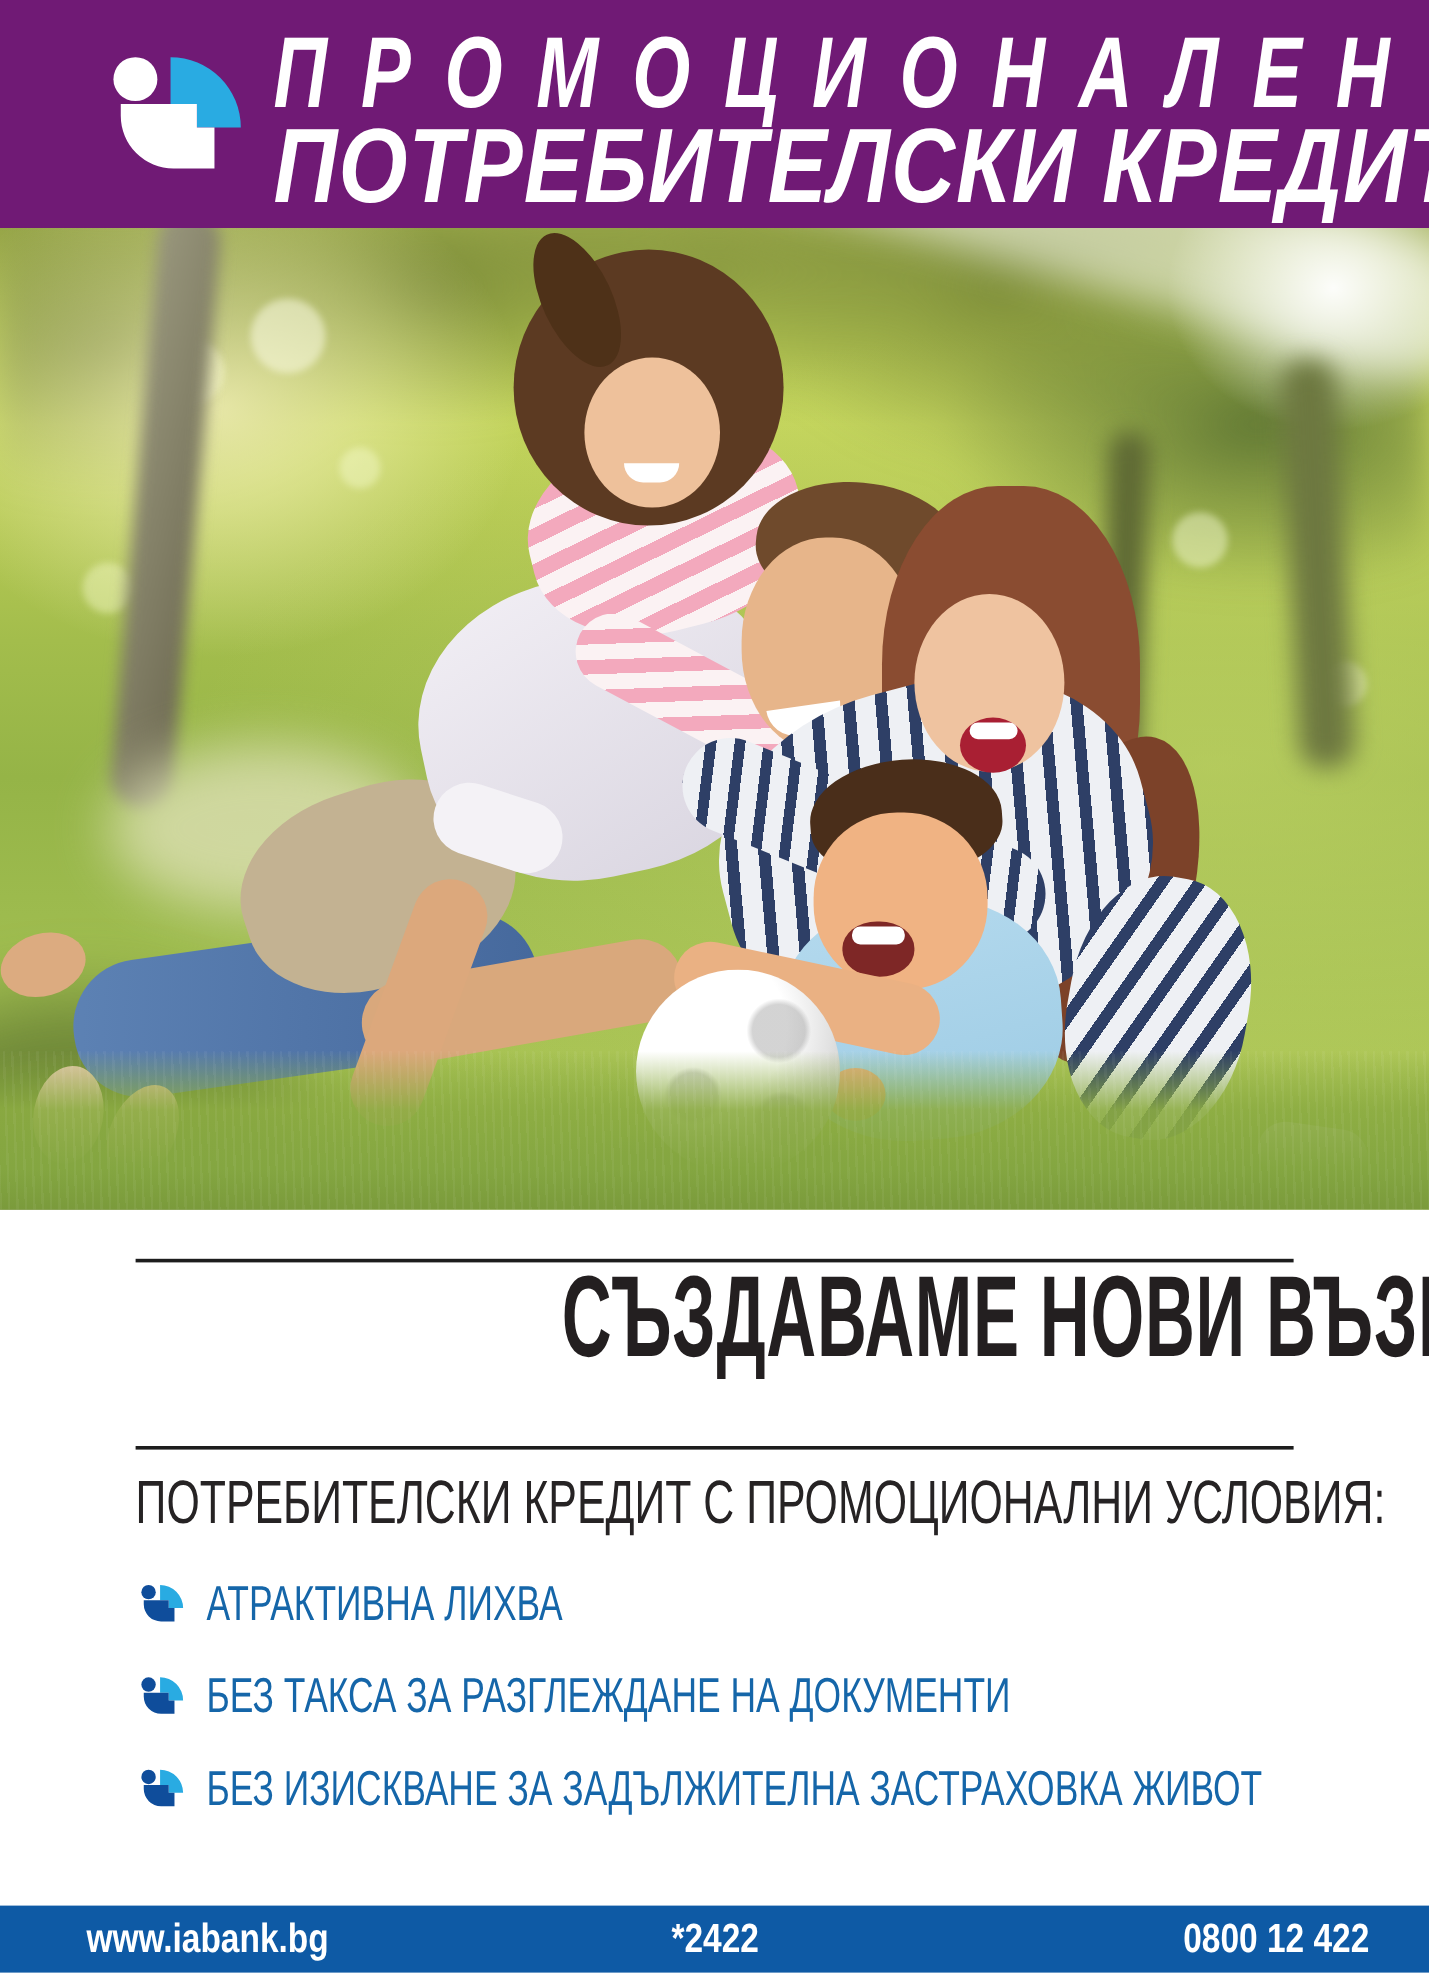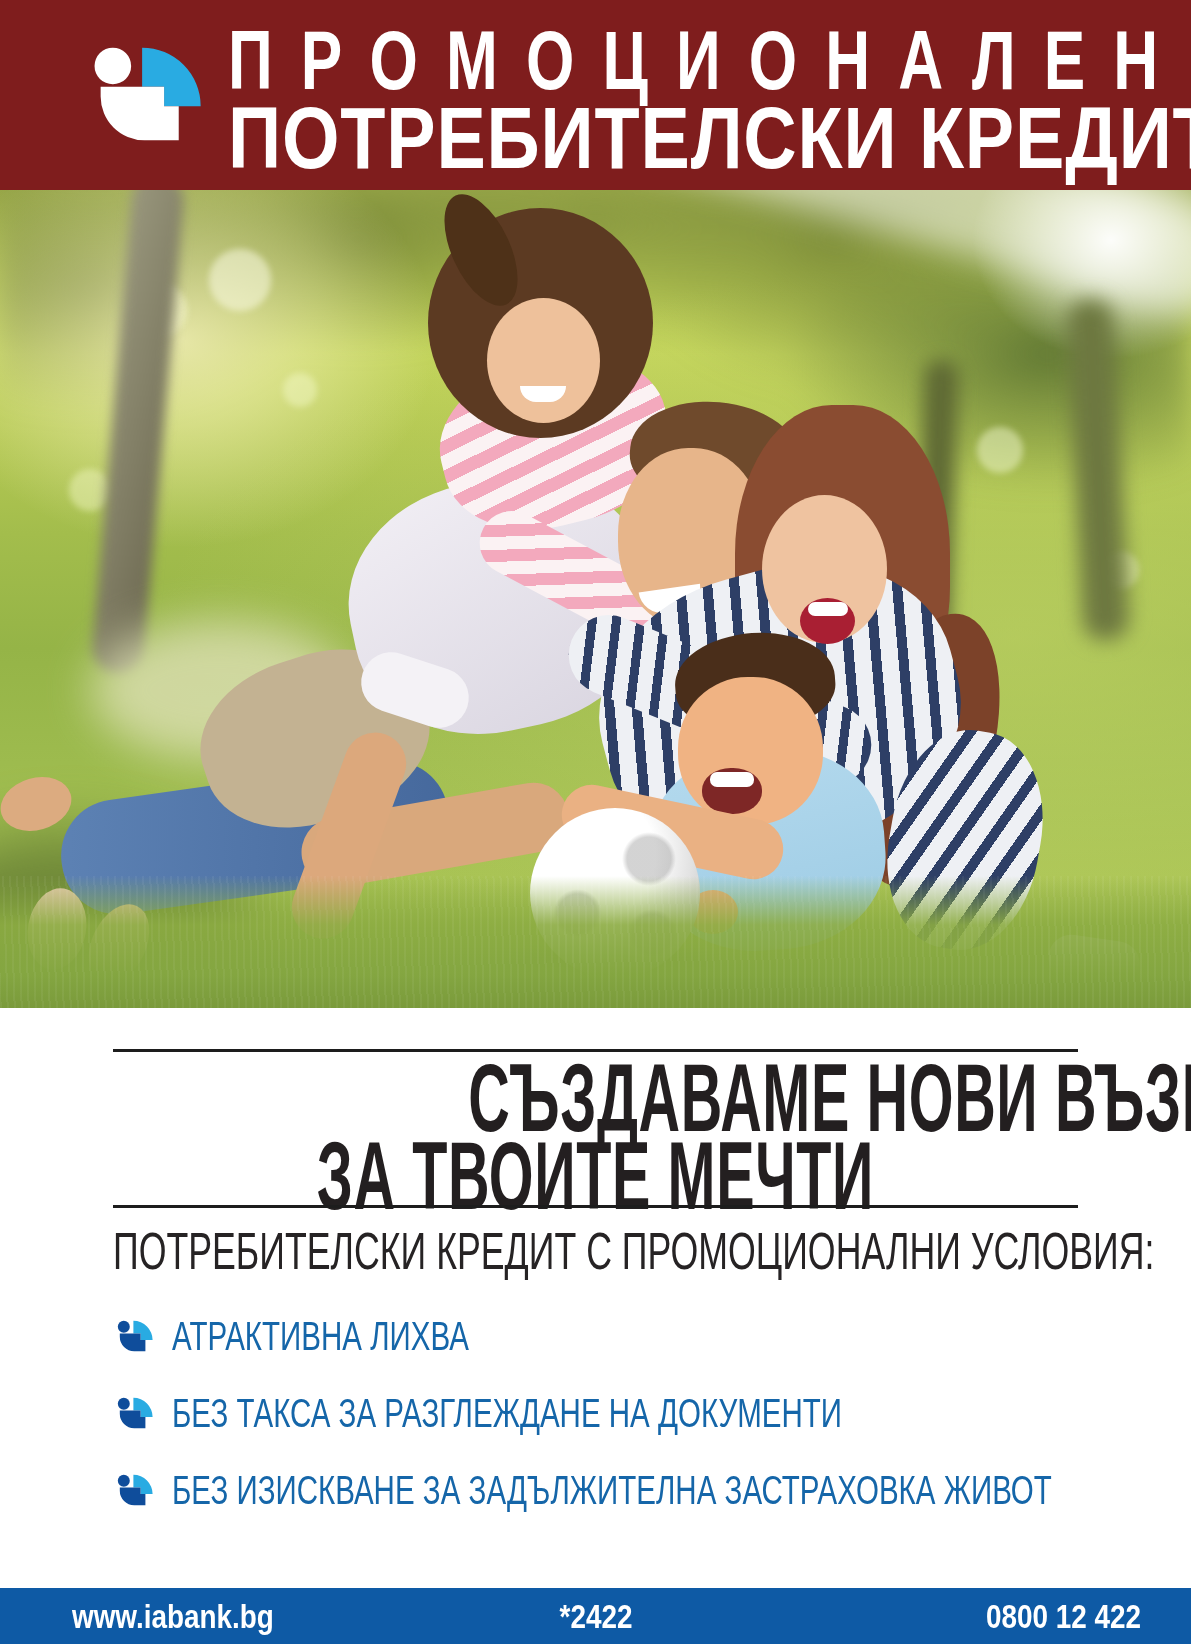--- a/index.html
+++ b/index.html
@@ -1,21 +1,21 @@
 <!DOCTYPE html>
 <html><head>
 <meta charset="utf-8">
 <title>Промоционален потребителски кредит</title>
 <style>
   html,body{margin:0;padding:0;}
   body{width:1191px;height:1644px;position:relative;overflow:hidden;background:#fff;
        font-family:"Liberation Sans", sans-serif;}
 
   
-  .header{position:absolute;top:0;left:0;width:1191px;height:190px;background:#7f1d1d;}
+  .header{position:absolute;top:0;left:0;width:1191px;height:190px;background:#701a75;font-style:italic;}
   .logo{position:absolute;left:86px;top:30px;width:122px;height:128px;}
   .header-titles{position:absolute;left:228px;top:28px;}
   .h-line{display:block;color:#ffffff;font-weight:bold;line-height:.78;white-space:nowrap;
           transform-origin:left top;}
   .h-line1{font-size:84px;letter-spacing:38px;transform:scaleX(.74);}
   .h-line2{font-size:88px;letter-spacing:1px;transform:scaleX(.84);margin-top:10px;}
 
   
   .hero{position:absolute;top:190px;left:0;width:1191px;height:818px;overflow:hidden;
     background:
@@ -203,23 +203,20 @@
   <div class="ball-shadow"></div>
   <div class="soccer-ball"></div>
   <div class="grass-front"></div>
 </div>
 
 <div class="copy">
   <div class="rule rule1"></div>
   <div class="headline hl1">
     <span>СЪЗДАВАМЕ НОВИ ВЪЗМОЖНОСТИ</span>
   </div>
-  <div class="headline hl2">
-    <span>ЗА ТВОИТЕ МЕЧТИ</span>
-  </div>
   <div class="rule rule2"></div>
 
   <div class="subhead">ПОТРЕБИТЕЛСКИ КРЕДИТ С ПРОМОЦИОНАЛНИ УСЛОВИЯ:</div>
 
   <div class="bullets">
     <div class="bullet">
       <svg viewBox="0 0 100 100">
         <circle cx="22" cy="27" r="15" fill="#0F4D9B"></circle>
         <path d="M46 12 A48 48 0 0 1 94 60 L64 60 L64 44 L46 44 Z" fill="#29ABE2"></path>
         <path d="M12 44 H64 V60 H76 V88 H48 A36 36 0 0 1 12 52 Z" fill="#0F4D9B"></path>

